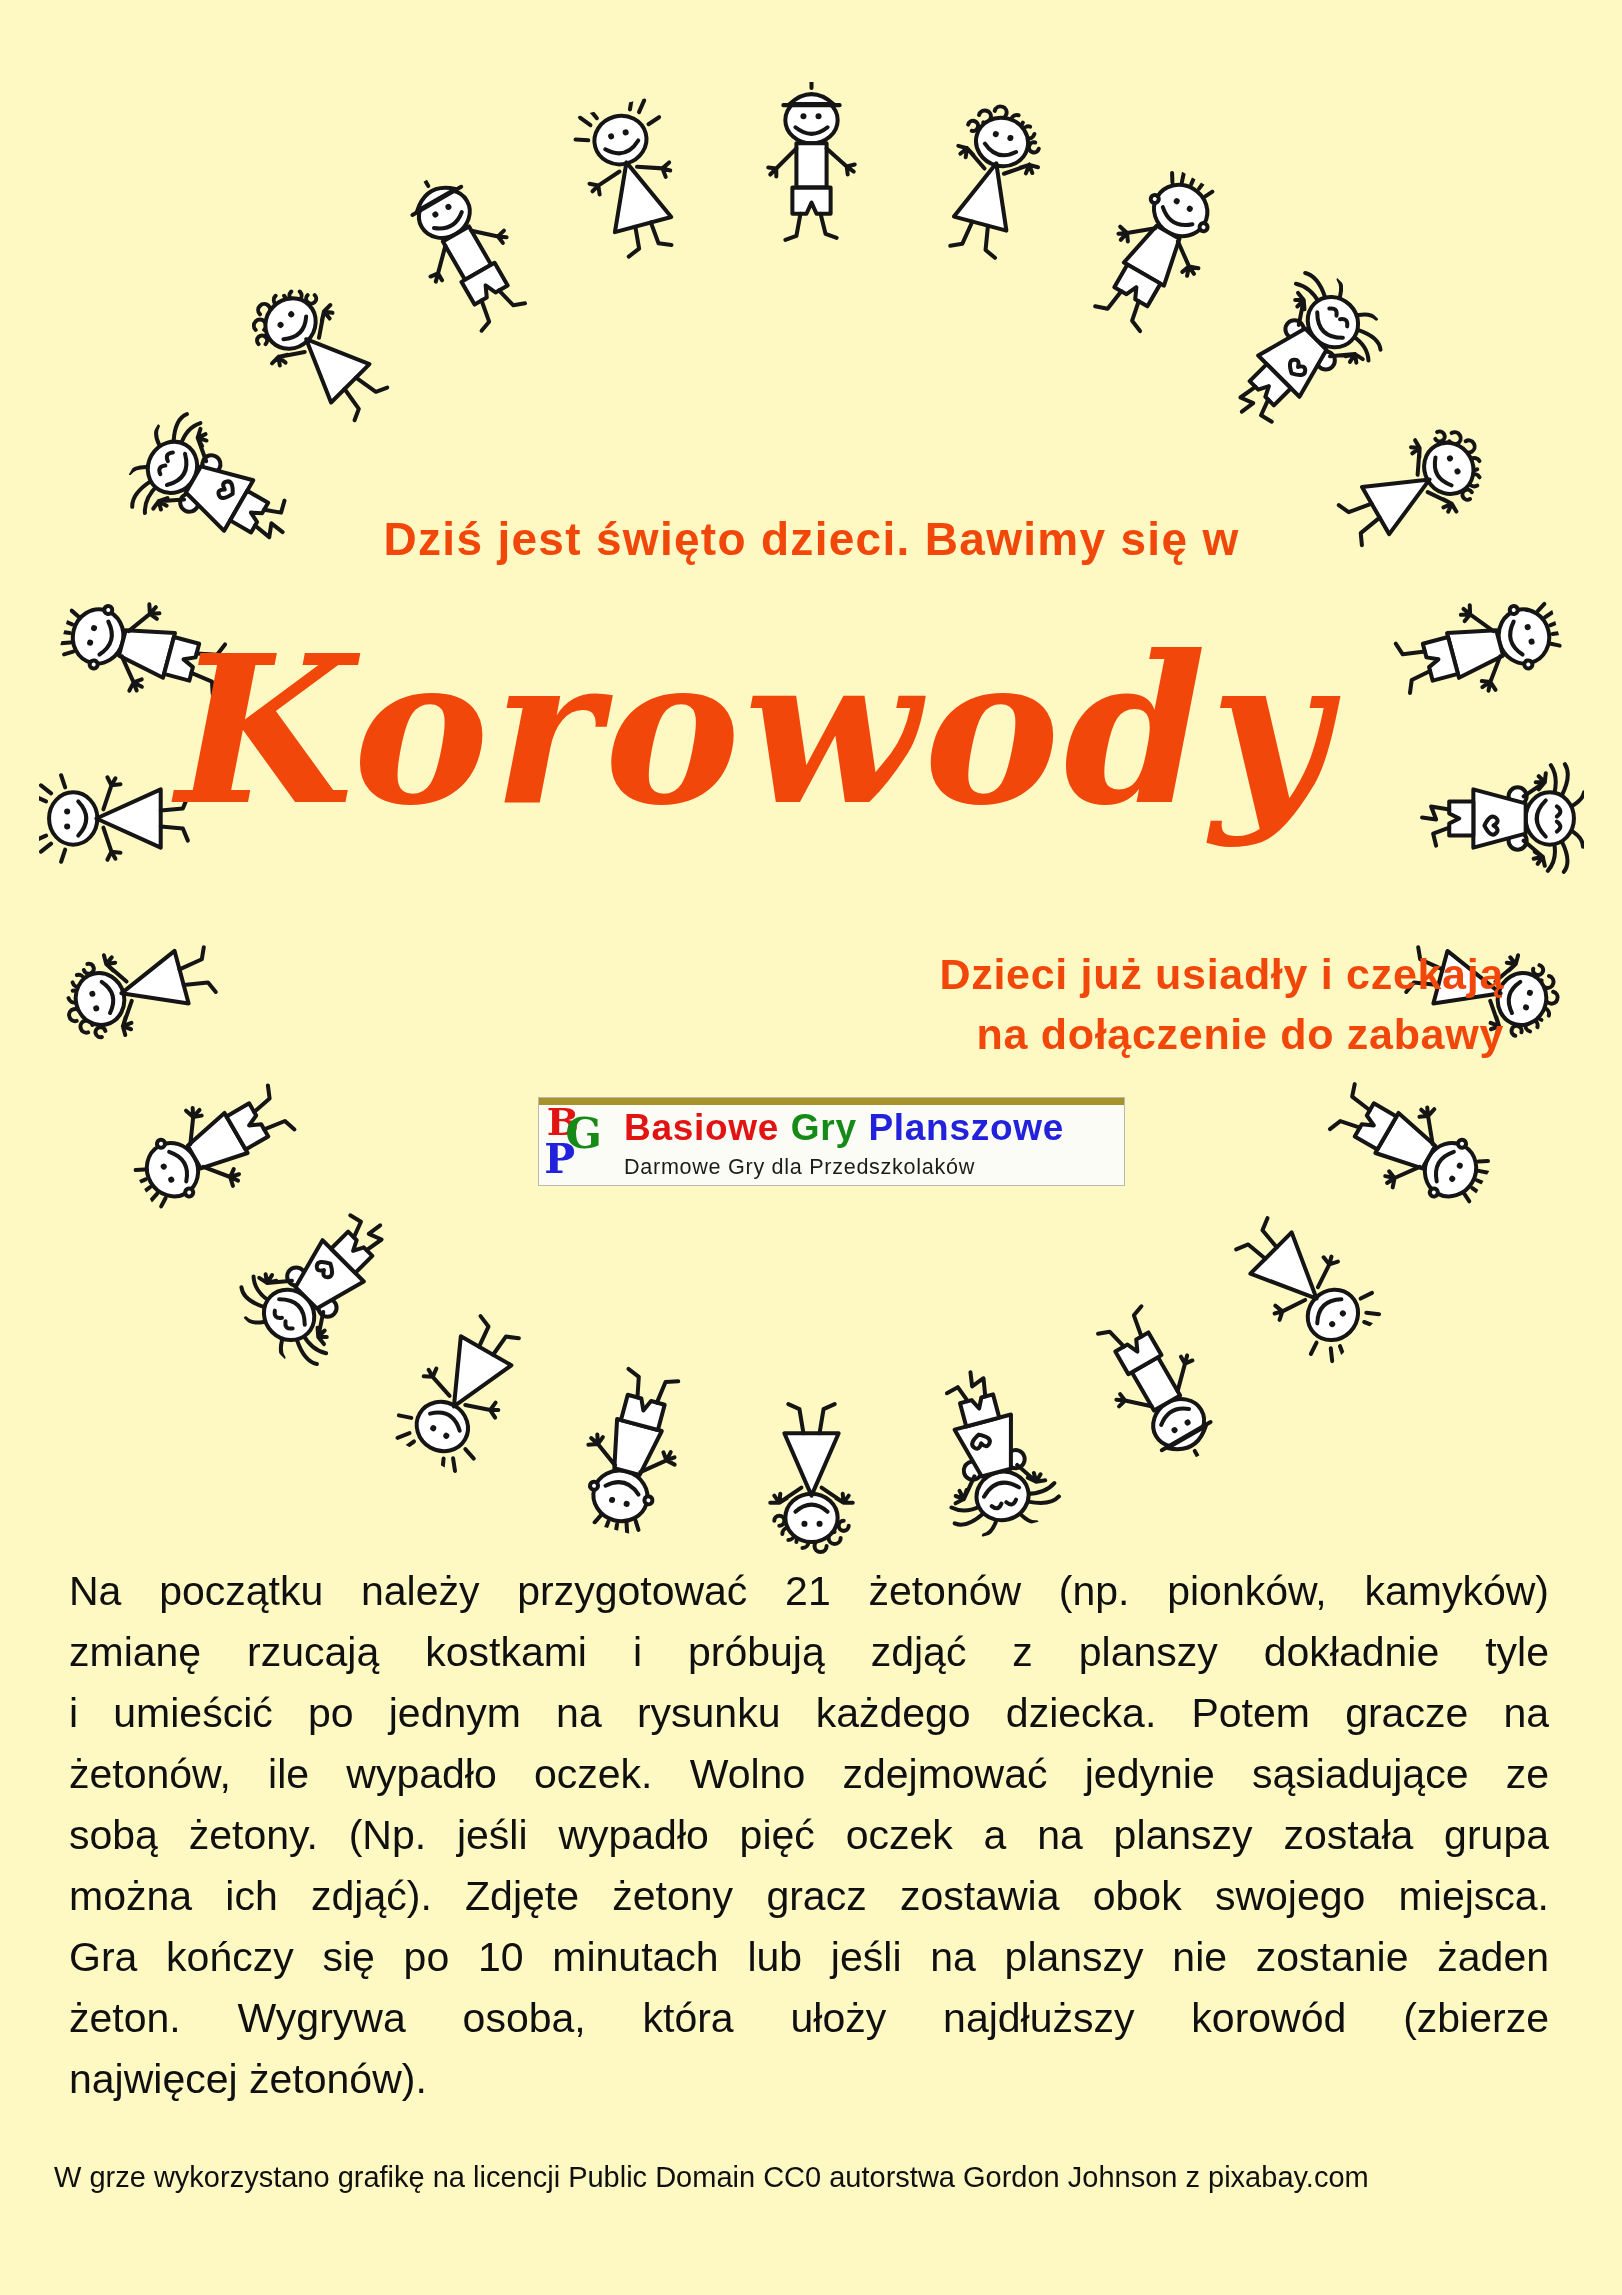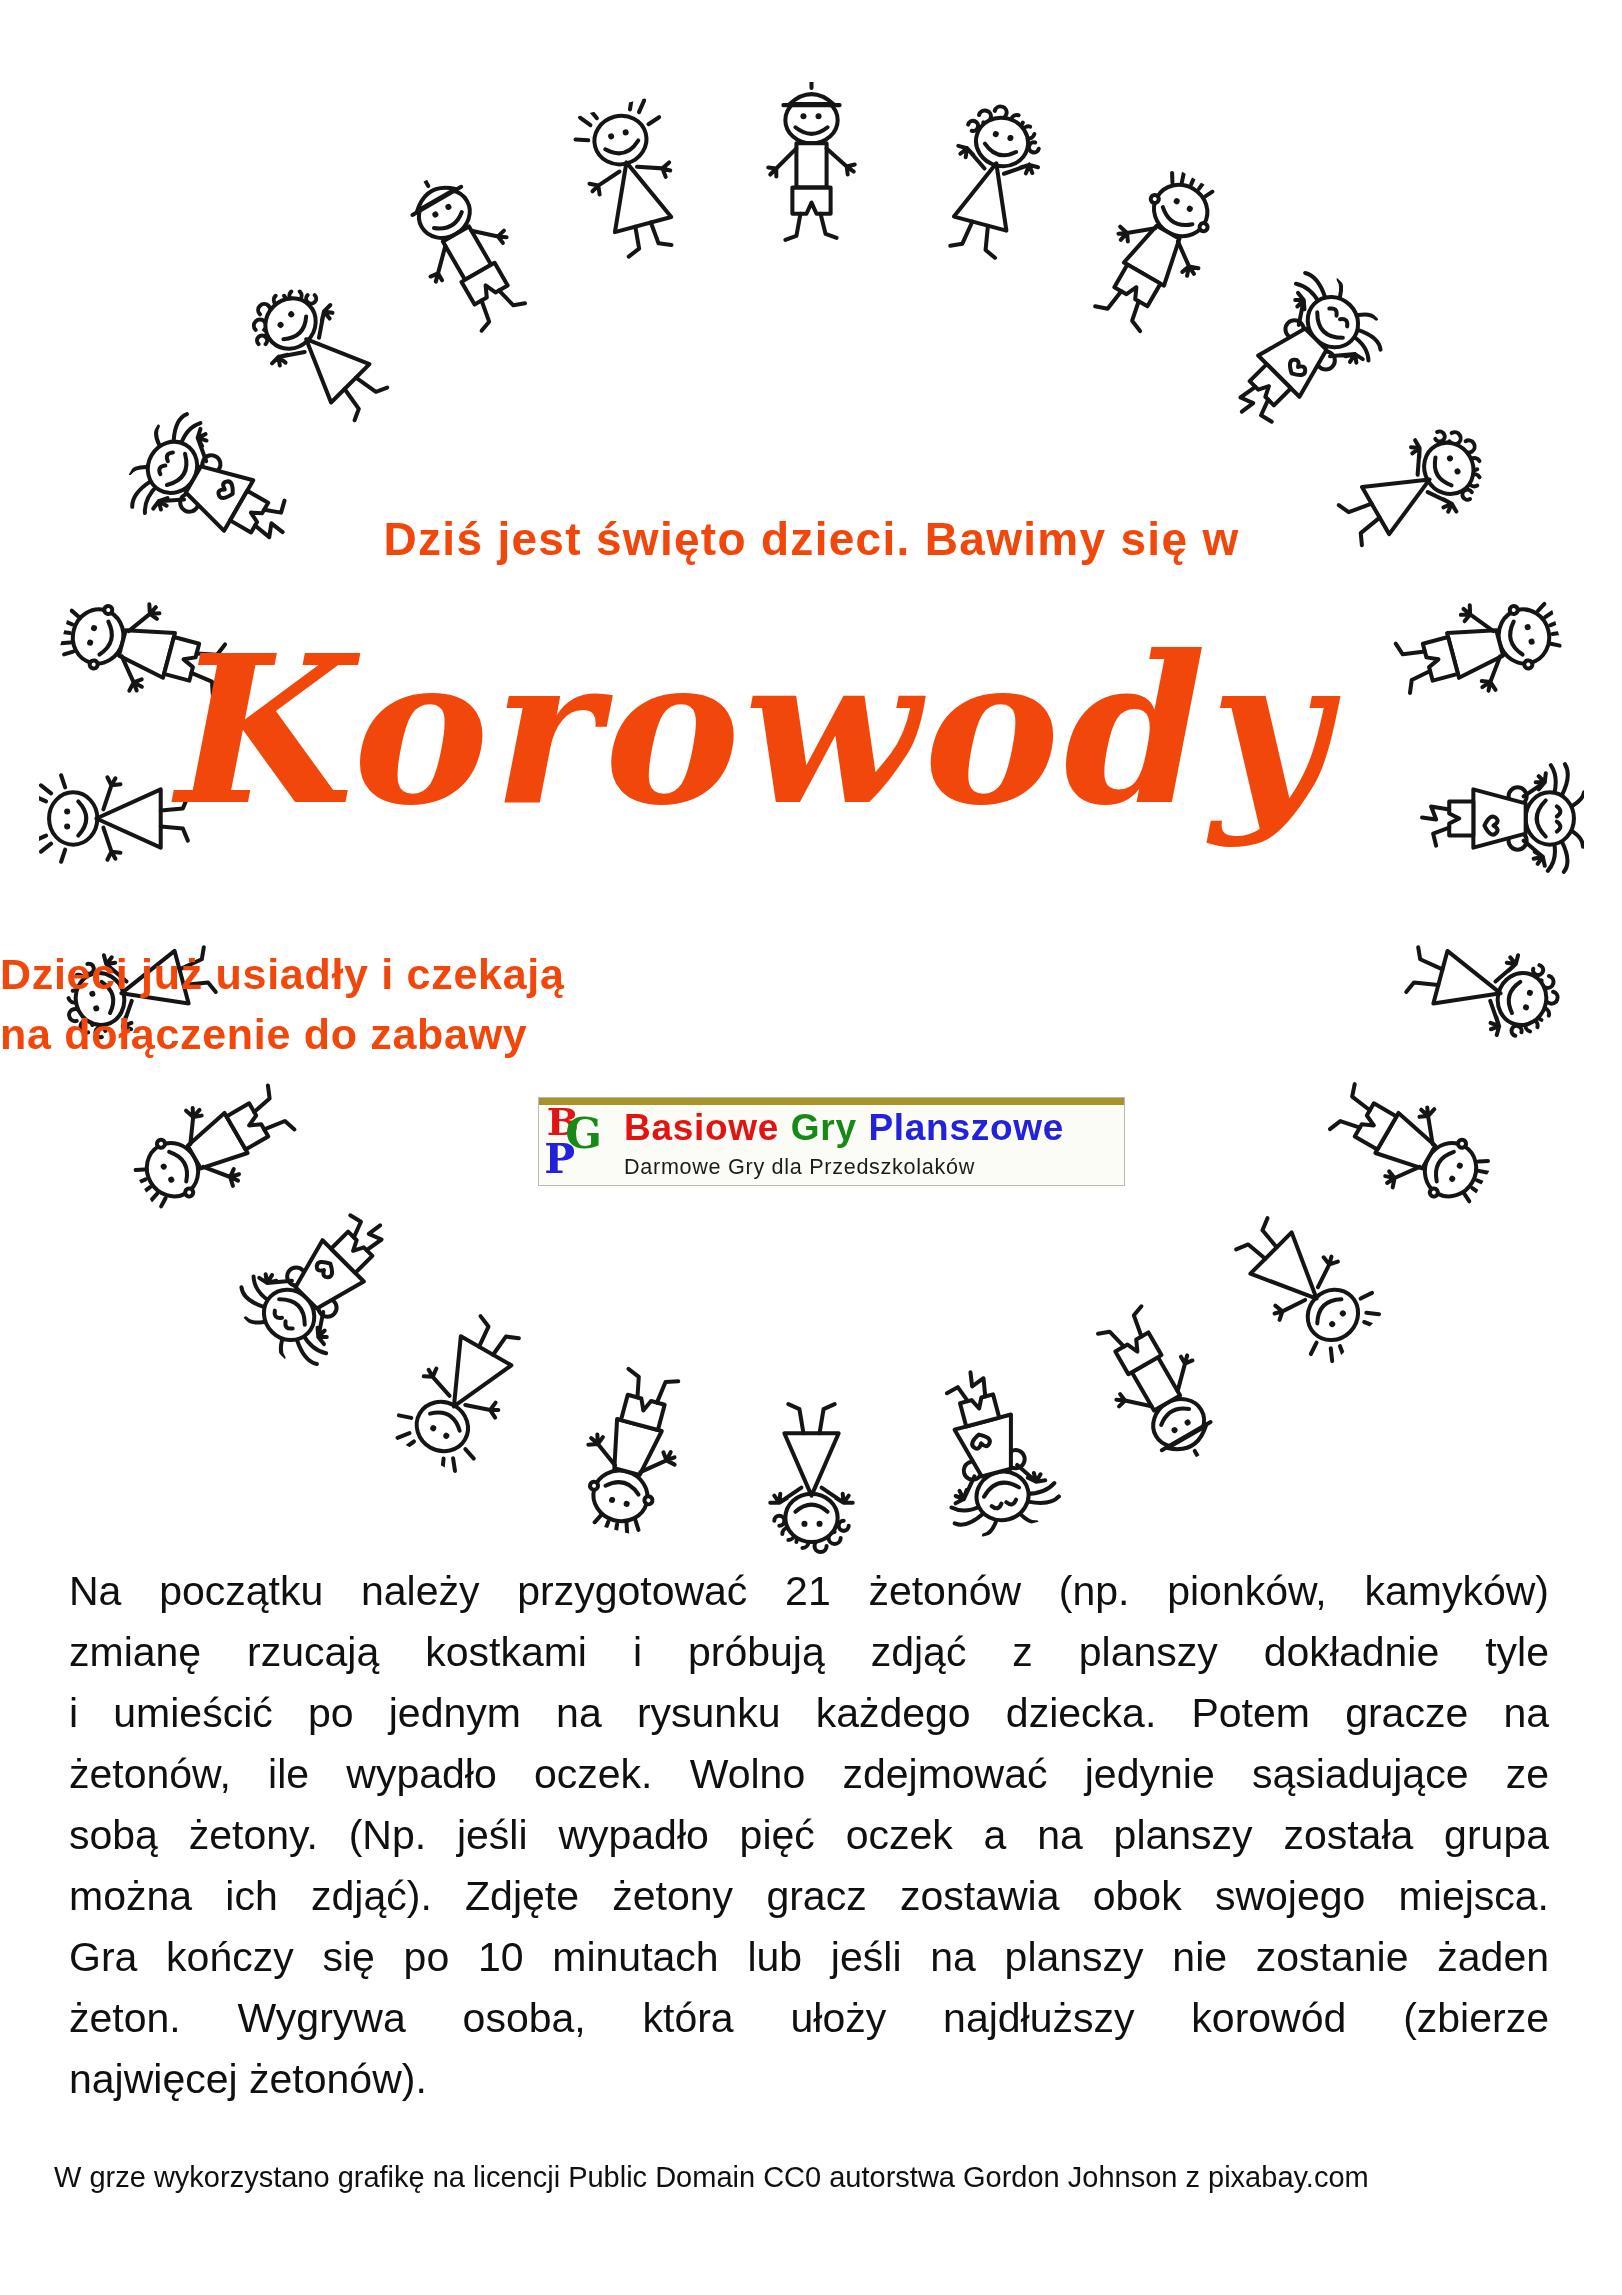--- a/index.html
+++ b/index.html
@@ -1,19 +1,19 @@
 <!DOCTYPE html>
 <html style="--accent_orange: #F2470B; --logo_red: #E21313; --logo_green: #168A16; --logo_blue: #2222DD; --logo_bar: #A7932B; --ink: #151515;font-size:10.5px"><head>
 <meta charset="utf-8">
 <style>
   html,body{margin:0;padding:0;background:#888;}
   .page{
     position:relative;
     width:1623px;height:2295px;
-    background:#ffffff;
+    background:#fef9c3;
     overflow:hidden;
     font-family:"Liberation Sans",sans-serif;
     color:var(--ink,#151515);
   }
   
   .ring{position:absolute;left:0;top:0;width:100%;height:100%;}
   .figure{position:absolute;width:131px;height:177px;}
   .figure svg{width:115px;height:171px;display:block;margin:0 auto;}
   
   .header-line{
@@ -25,21 +25,21 @@
   .title{
     position:absolute;left:0;top:623px;width:1509px;
     text-align:center;
     font-family:"DejaVu Serif",serif;
     font-style:italic;font-weight:bold;
     font-size:204px;line-height:1.05;letter-spacing:3.9px;
     color:var(--accent_orange,#F2470B);
   }
   .subtitle{
     position:absolute;left:0;top:944px;width:1504px;
-    text-align:left;
+    text-align:right;
     font-size:43px;font-weight:bold;line-height:60px;letter-spacing:0.7px;
     color:var(--accent_orange,#F2470B);
   }
   
   .logo{
     position:absolute;left:538px;top:1097px;width:587px;height:89px;
     background:#fcfcf6;
     border:1.3px solid #b9b9ad;
     box-sizing:border-box;
   }

